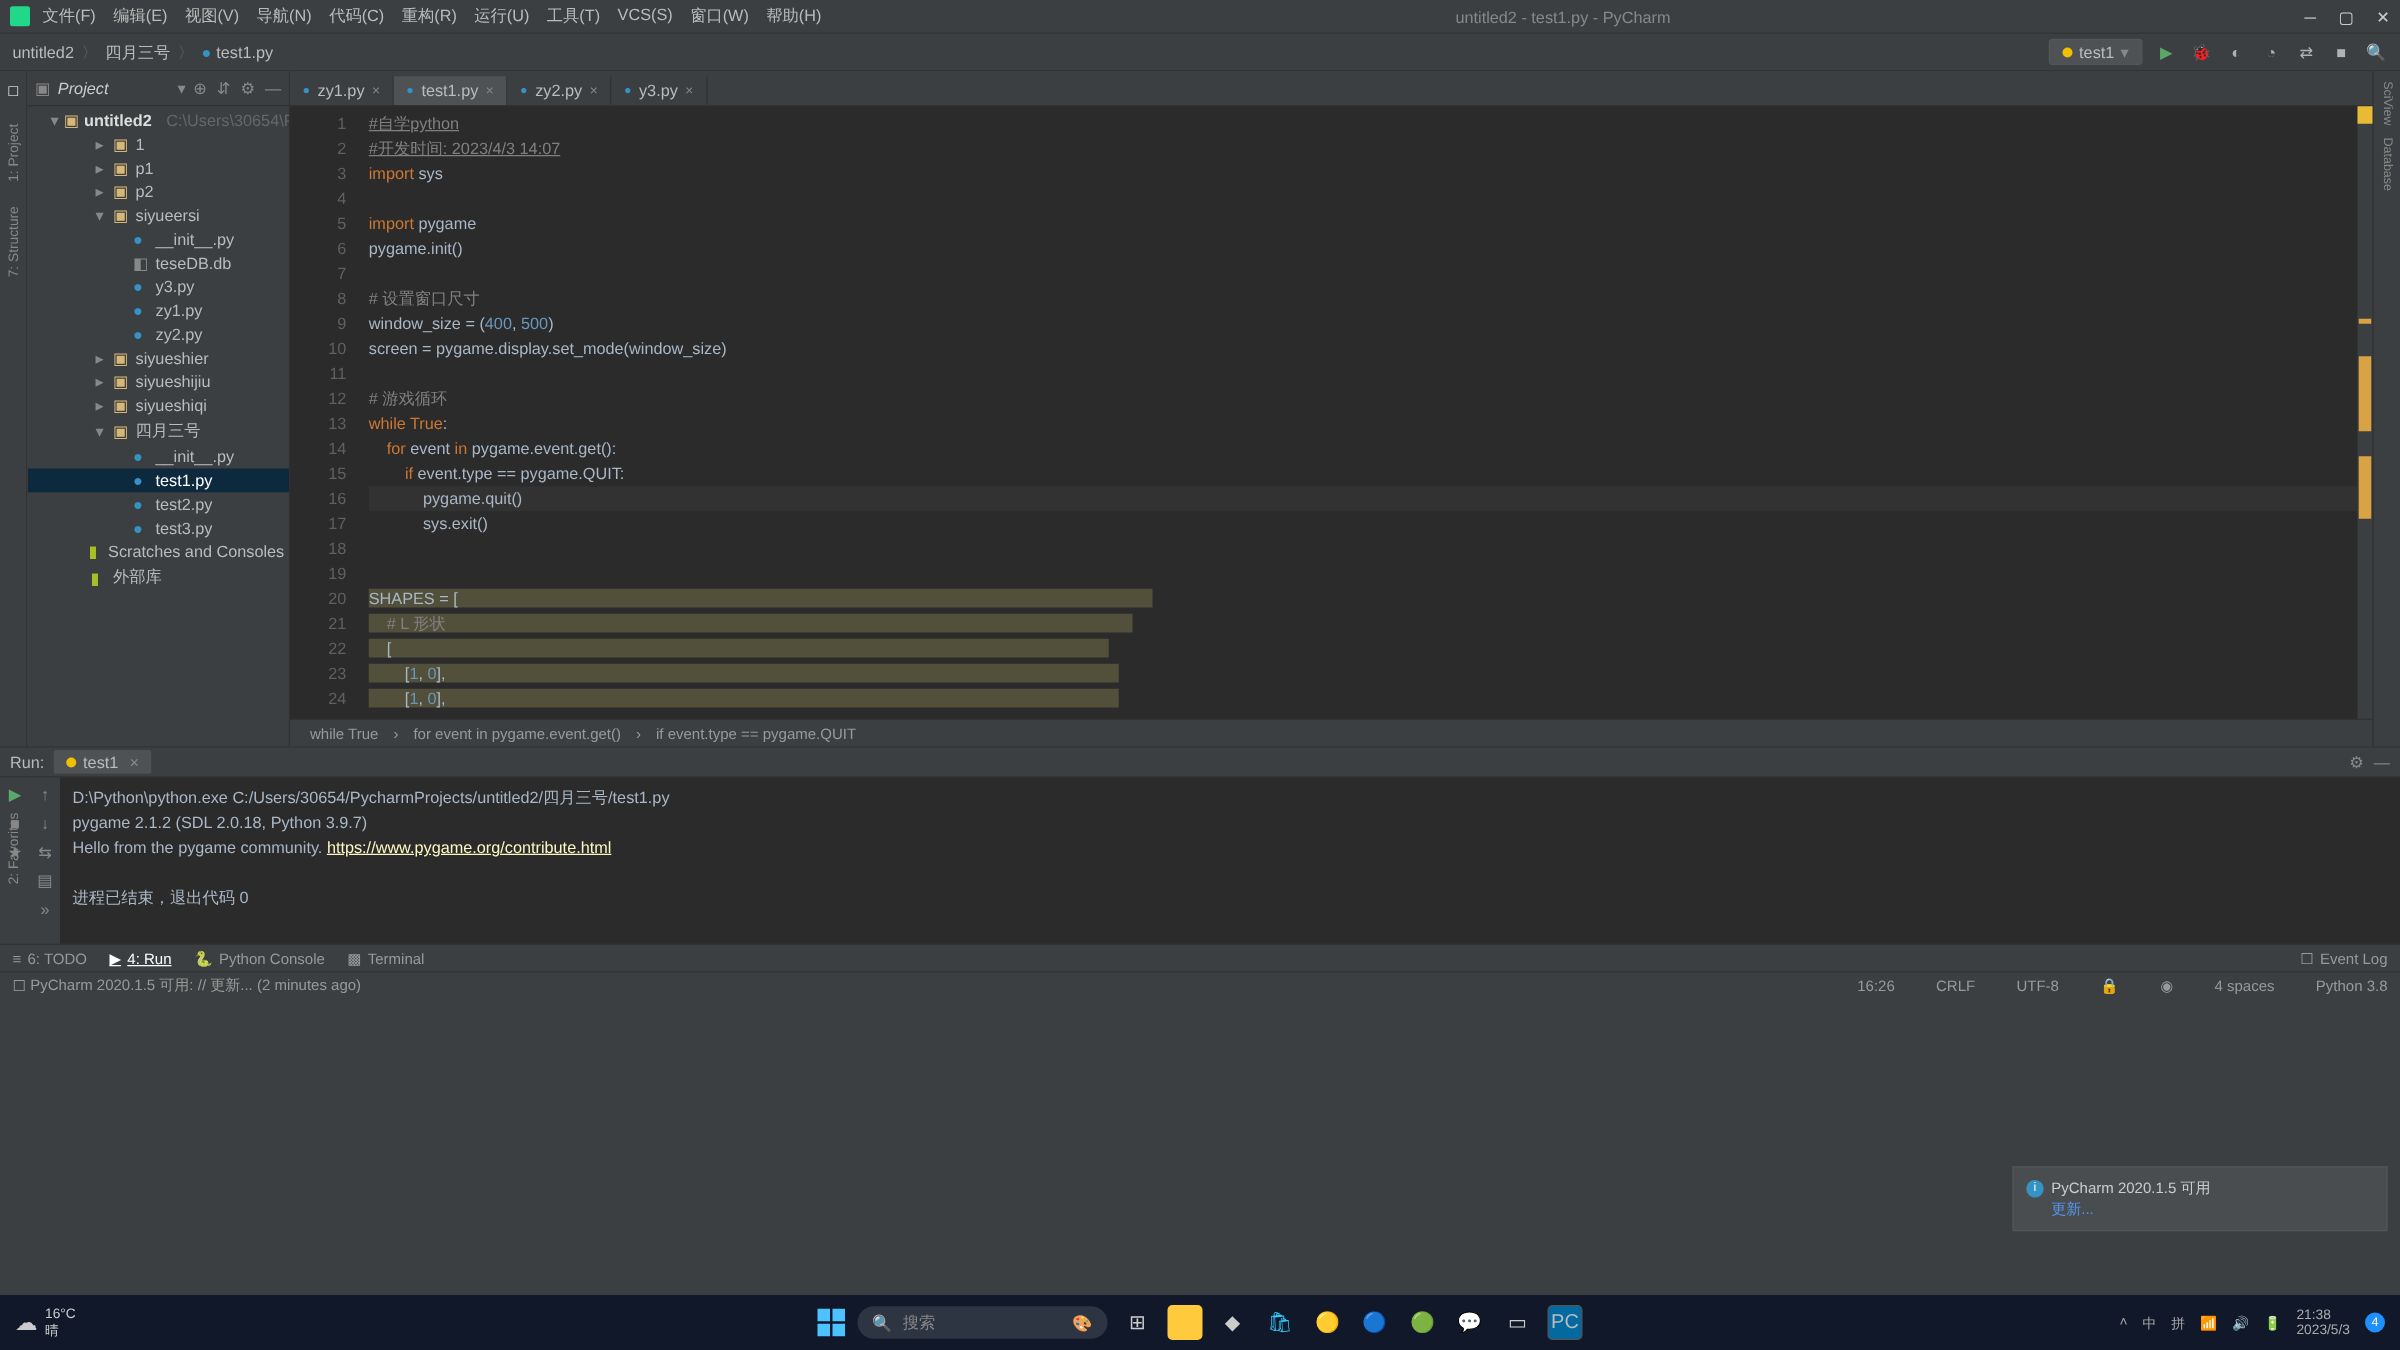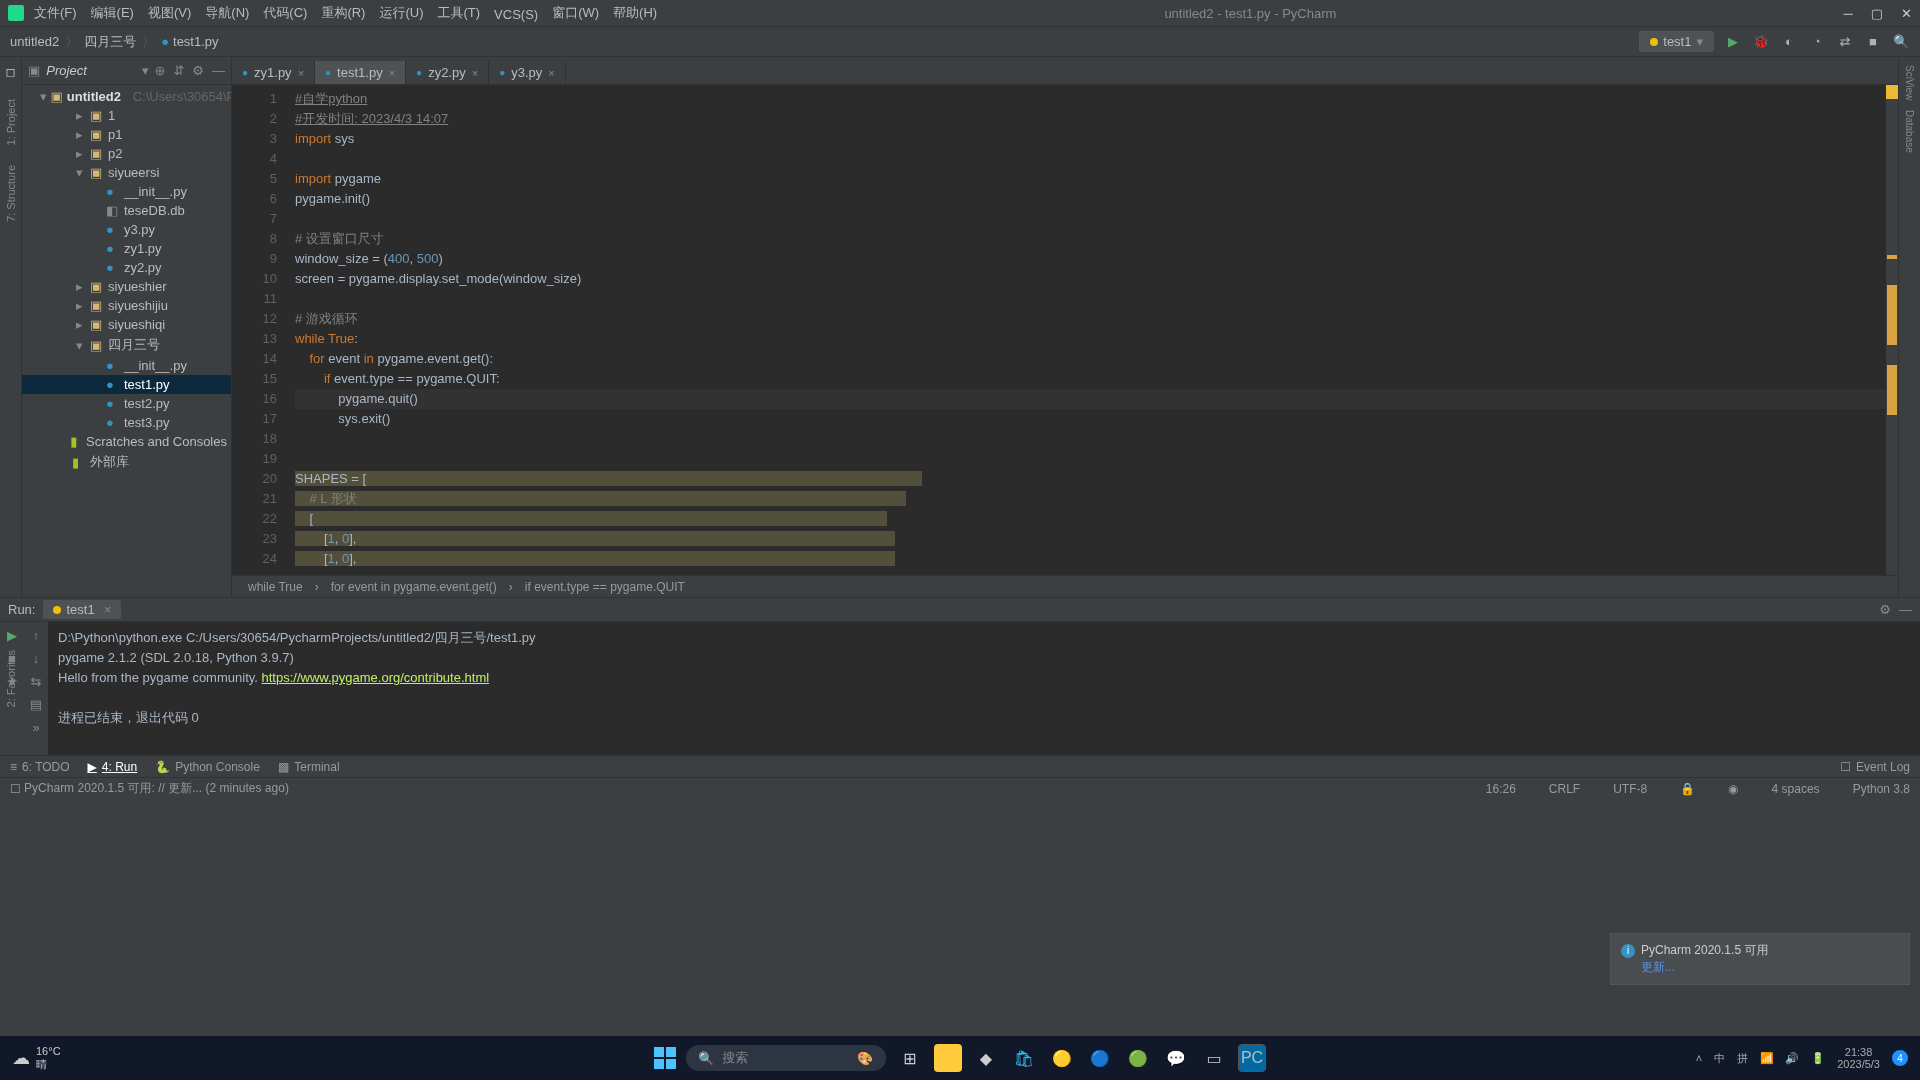--- a/index.html
+++ b/index.html
@@ -1,21 +1,21 @@
 <!DOCTYPE html>
 <html><head>
 <meta charset="utf-8">
 <style>
 * { margin:0; padding:0; box-sizing:border-box; font-family:"Segoe UI",Arial,sans-serif; }
 body { width:1920px; height:1080px; background:#3c3f41; color:#bbbbbb; font-size:13px; overflow:hidden; position:relative; }
 
 
 .titlebar { height:27px; background:#3c3f41; display:flex; align-items:center; padding:0 8px; border-bottom:1px solid #323232; }
 .titlebar .logo { width:16px; height:16px; background:#21d789; margin-right:10px; border-radius:2px; }
-.menu { display:flex; gap:14px;align-items:flex-end; }
+.menu { display:flex; gap:14px; }
 .menu span { cursor:pointer; }
 .title-center { flex:1; text-align:center; color:#888; }
 .win-controls { display:flex; gap:18px; margin-left:auto; color:#ccc; }
 .win-controls span { cursor:pointer; }
 
 
 .navbar { height:30px; background:#3c3f41; display:flex; align-items:center; padding:0 10px; border-bottom:1px solid #323232; }
 .crumbs { display:flex; gap:6px; align-items:center; }
 .crumbs .sep { color:#666; }
 .nav-right { margin-left:auto; display:flex; align-items:center; gap:10px; }
@@ -74,21 +74,21 @@
 .right-gutter { width:22px; background:#3c3f41; border-left:1px solid #323232; display:flex; flex-direction:column; align-items:center; padding-top:8px; color:#888; }
 .right-gutter .vtext { writing-mode:vertical-rl; font-size:10px; }
 
 
 .run-panel { border-top:1px solid #323232; background:#3c3f41; height:158px; display:flex; flex-direction:column; }
 .run-head { height:24px; display:flex; align-items:center; padding:0 8px; gap:8px; border-bottom:1px solid #323232; }
 .run-head .rtab { background:#4e5254; padding:2px 10px; border-radius:2px; display:flex; align-items:center; gap:5px; }
 .run-body { flex:1; display:flex; }
 .run-tool-col2 { width:24px; display:flex; flex-direction:column; align-items:center; gap:8px; padding-top:6px; }
 .run-output { flex:1; background:#2b2b2b; padding:6px 10px; font-family:Consolas,monospace; font-size:13px; line-height:20px; color:#a9b7c6; }
-.run-output .link { color:#bef264; text-decoration:underline;margin-top:10px; }
+.run-output .link { color:#fef9c3; text-decoration:underline;margin-top:10px; }
 .run-head-right { margin-left:auto; display:flex; gap:8px; color:#888; }
 
 
 .tool-bar { height:22px; background:#3c3f41; border-top:1px solid #323232; display:flex; align-items:center; padding:0 10px; gap:18px; font-size:12px; color:#999; }
 .tool-bar .tbtn { display:flex; align-items:center; gap:5px; cursor:pointer; }
 .tool-bar .tbtn.active { color:#fff; text-decoration:underline; }
 .tool-bar .right { margin-left:auto; }
 
 .status-bar { height:22px; background:#3c3f41; border-top:1px solid #323232; display:flex; align-items:center; padding:0 10px; font-size:12px; color:#999; }
 .status-right { margin-left:auto; display:flex; gap:33px; }
@@ -99,21 +99,21 @@
 .notif .ninfo { width:14px; height:14px; background:#3592c4; border-radius:50%; color:#fff; font-size:10px; display:flex; align-items:center; justify-content:center; }
 .notif .nlink { color:#5394ec; margin-left:20px; }
 
 
 .taskbar { position:absolute; bottom:0; left:0; right:0; height:44px; background:#10182a; display:flex; align-items:center; padding:0 12px; }
 .taskbar .weather { display:flex; align-items:center; gap:6px; color:#ccc; font-size:11px; }
 .taskbar .center { position:absolute; left:50%; transform:translateX(-50%); display:flex; align-items:center; gap:10px; }
 .taskbar .search { display:flex; align-items:center; background:#2d3442; border-radius:18px; padding:4px 12px; width:200px; gap:8px; color:#888; }
 .taskbar .task-icn { width:28px; height:28px; border-radius:4px; display:flex; align-items:center; justify-content:center; font-size:16px; }
 .taskbar .tray { margin-left:auto; display:flex; align-items:center; gap:12px; color:#aaa; font-size:11px; }
-.taskbar .clock { text-align:center; line-height:12px; }
+.taskbar .clock { text-align:left; line-height:12px; }
 .taskbar .badge { background:#1e90ff; color:#fff; width:16px; height:16px; border-radius:50%; font-size:10px; display:flex; align-items:center; justify-content:center; }
 .win-logo { width:22px; height:22px; display:grid; grid-template:1fr 1fr/1fr 1fr; gap:2px; }
 .win-logo span { background:#4cc2ff; }
 </style>
 </head>
 <body>
 
 <div class="titlebar">
   <div class="logo"></div>
   <div class="menu">

